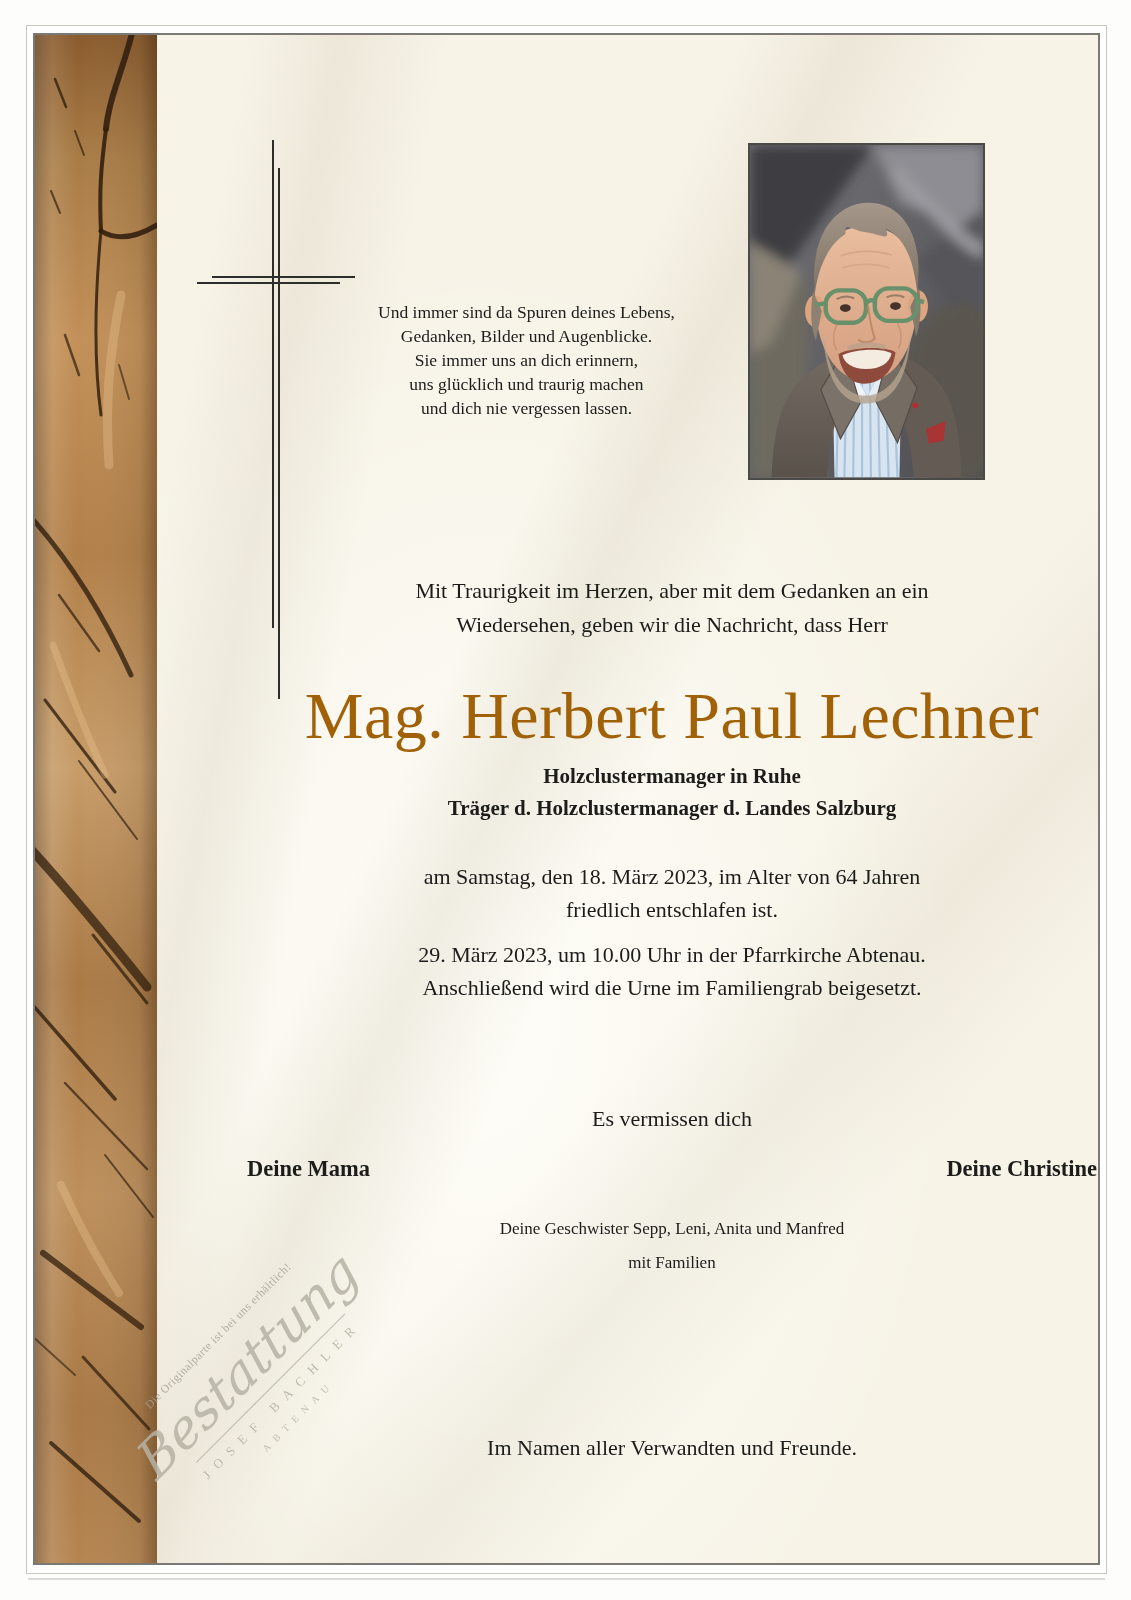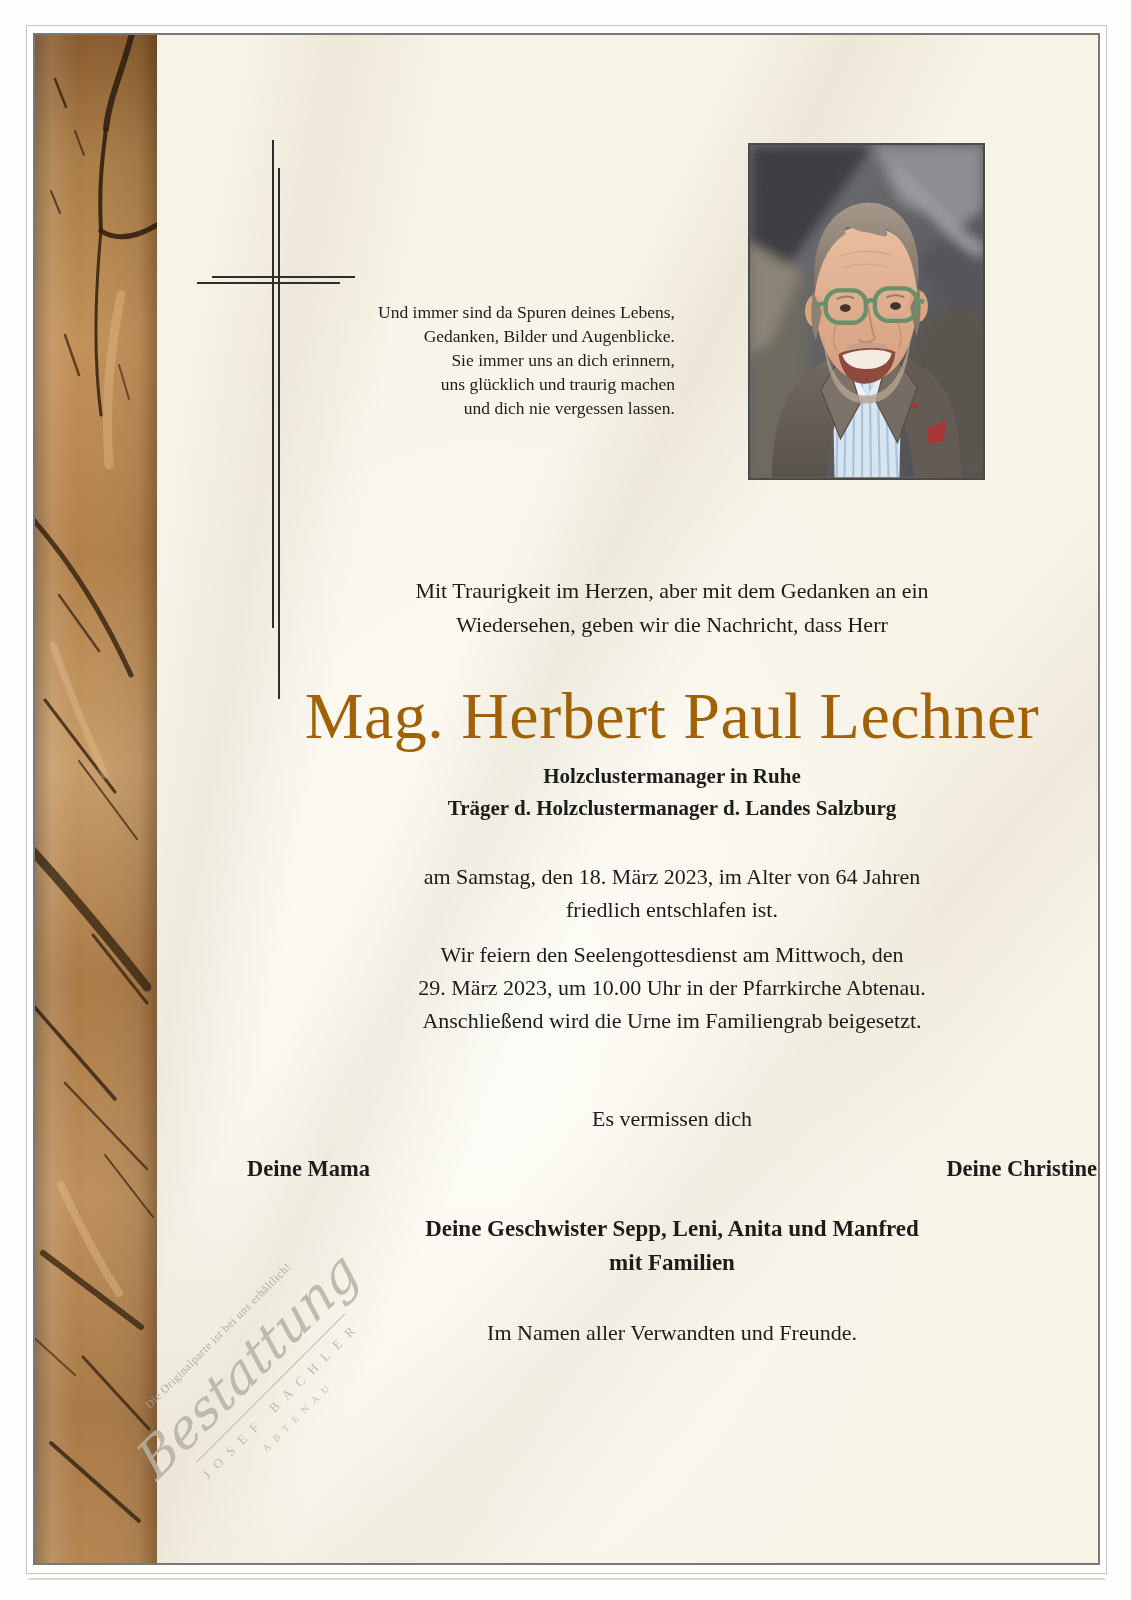--- a/index.html
+++ b/index.html
@@ -52,34 +52,34 @@
   
   .photo {
     position:absolute; left:748px; top:143px; width:237px; height:337px;
     border:2px solid #4b4a47; background:#66666a; overflow:hidden;
   }
   .photo svg { display:block; width:100%; height:100%; }
 
   
   .poem {
     position:absolute; left:378px; top:300px;
-    font-size:17.5px; line-height:24px; color:#1c1c1a; text-align:right;
+    font-size:17.5px; line-height:24px; color:#1c1c1a; text-align:center;
   }
   .centered-axis {
     position:absolute; left:247px; width:850px; text-align:center; color:#1c1c1a;
   }
   .intro   { top:574px; font-size:22px; line-height:34px; }
   .name    { top:680px; font-size:66px; line-height:1.08; letter-spacing:.5px; color:#a16207; }
   .titles  { top:760px; font-size:21px; line-height:32px; font-weight:bold; }
   .death   { top:860px; font-size:22px; line-height:33px; }
   .service { top:938px; font-size:22px; line-height:33px; }
   .miss    { top:1106px; font-size:22px; }
   .mourners{ top:1156px; font-size:22.5px; font-weight:bold; display:flex; justify-content:space-between; gap:56px; }
-  .siblings{ top:1212px; font-size:23px; line-height:34px; font-weight:bold; }
-  .closing { top:1320px; font-size:22px; }
+  .siblings{ top:1212px; font-size:17px; line-height:34px; font-weight:normal; }
+  .closing { top:1435px; font-size:22px; }
   .website { top:1530px; font-size:15px; color:#2e2e2c; }
 
   
   .watermark {
     position:absolute; left:88px; top:1210px; width:340px; height:330px;
     display:flex; align-items:center; justify-content:center;
     pointer-events:none;
   }
   .watermark-inner {
     transform:rotate(-45deg);
@@ -276,21 +276,20 @@
     <div>Holzclustermanager in Ruhe</div>
     <div>Träger d. Holzclustermanager d. Landes Salzburg</div>
   </div>
 
   <div class="centered-axis death">
     <div>am Samstag, den 18. März 2023, im Alter von 64 Jahren</div>
     <div>friedlich entschlafen ist.</div>
   </div>
 
   <div class="centered-axis service">
-    <div>Wir feiern den Seelengottesdienst am Mittwoch, den</div>
     <div>29. März 2023, um 10.00 Uhr in der Pfarrkirche Abtenau.</div>
     <div>Anschließend wird die Urne im Familiengrab beigesetzt.</div>
   </div>
 
   <div class="centered-axis miss">Es vermissen dich</div>
 
   <div class="centered-axis mourners">
     <span>Deine Mama</span>
     <span>Deine Christine</span>
   </div>

